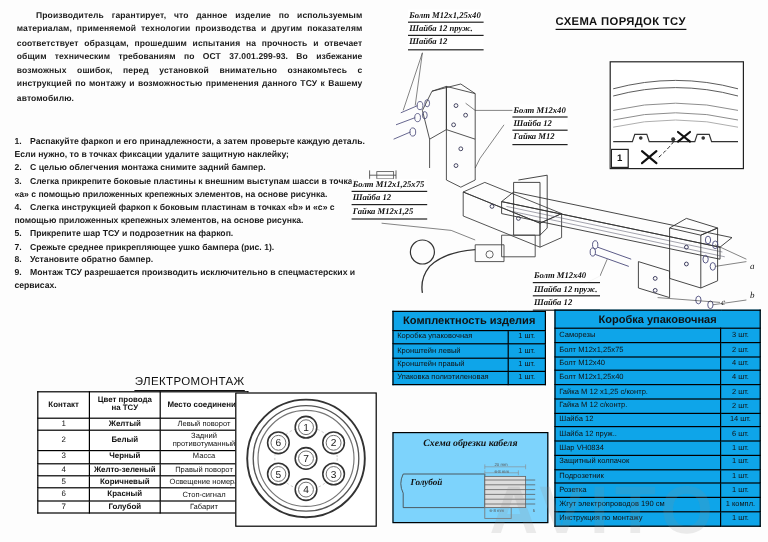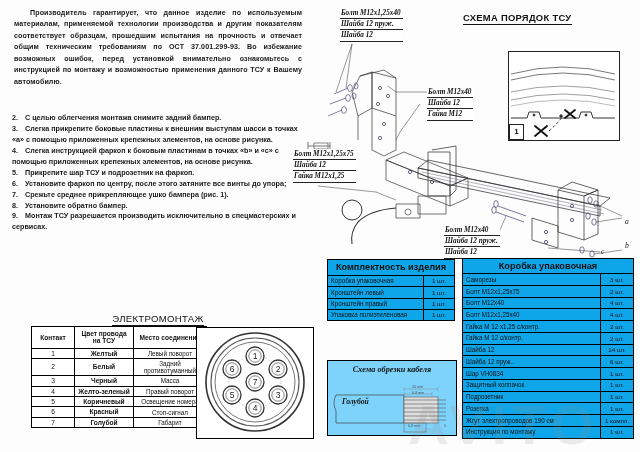--- a/index.html
+++ b/index.html
@@ -134,25 +134,25 @@
 <body>
 
 <div class="page">
 
   <div class="intro">
     <p>Производитель гарантирует, что данное изделие по используемым материалам, применяемой технологии производства и другим показателям соответствует образцам, прошедшим испытания на прочность и отвечает общим техническим требованиям по ОСТ 37.001.299-93. Во избежание возможных ошибок, перед установкой внимательно ознакомьтесь с инструкцией по монтажу и возможностью применения данного ТСУ к Вашему автомобилю.</p>
   </div>
 
 
   <div class="steps" id="steps-host">
+      <div class="st"><span class="num">1.</span><span>Распакуйте фаркоп и его принадлежности, а затем проверьте каждую деталь. Если нужно, то в точках фиксации удалите защитную наклейку;</span></div>
       <div class="st"><span class="num">2.</span><span>С целью облегчения монтажа снимите задний бампер.</span></div>
       <div class="st"><span class="num">3.</span><span>Слегка прикрепите боковые пластины к внешним выступам шасси в точках «а» с помощью приложенных крепежных элементов, на основе рисунка.</span></div>
       <div class="st"><span class="num">4.</span><span>Слегка инструкцией фаркоп к боковым пластинам в точках «b» и «c» с помощью приложенных крепежных элементов, на основе рисунка.</span></div>
       <div class="st"><span class="num">5.</span><span>Прикрепите шар ТСУ  и подрозетник на фаркоп.</span></div>
-      <div class="st"><span class="num">6.</span><span>Установите фаркоп по центру, после этого затяните все винты до упора;</span></div>
       <div class="st"><span class="num">7.</span><span>Срежьте среднее прикрепляющее ушко бампера (рис. 1).</span></div>
       <div class="st"><span class="num">8.</span><span>Установите обратно бампер.</span></div>
       <div class="st"><span class="num">9.</span><span>Монтаж ТСУ разрешается  производить  исключительно в спецмастерских и сервисах.</span></div>
     </div>
 
   <div class="h-elec">
     <span>ЭЛЕКТРОМОНТАЖ</span>
   </div>
 
   <table class="wire">

